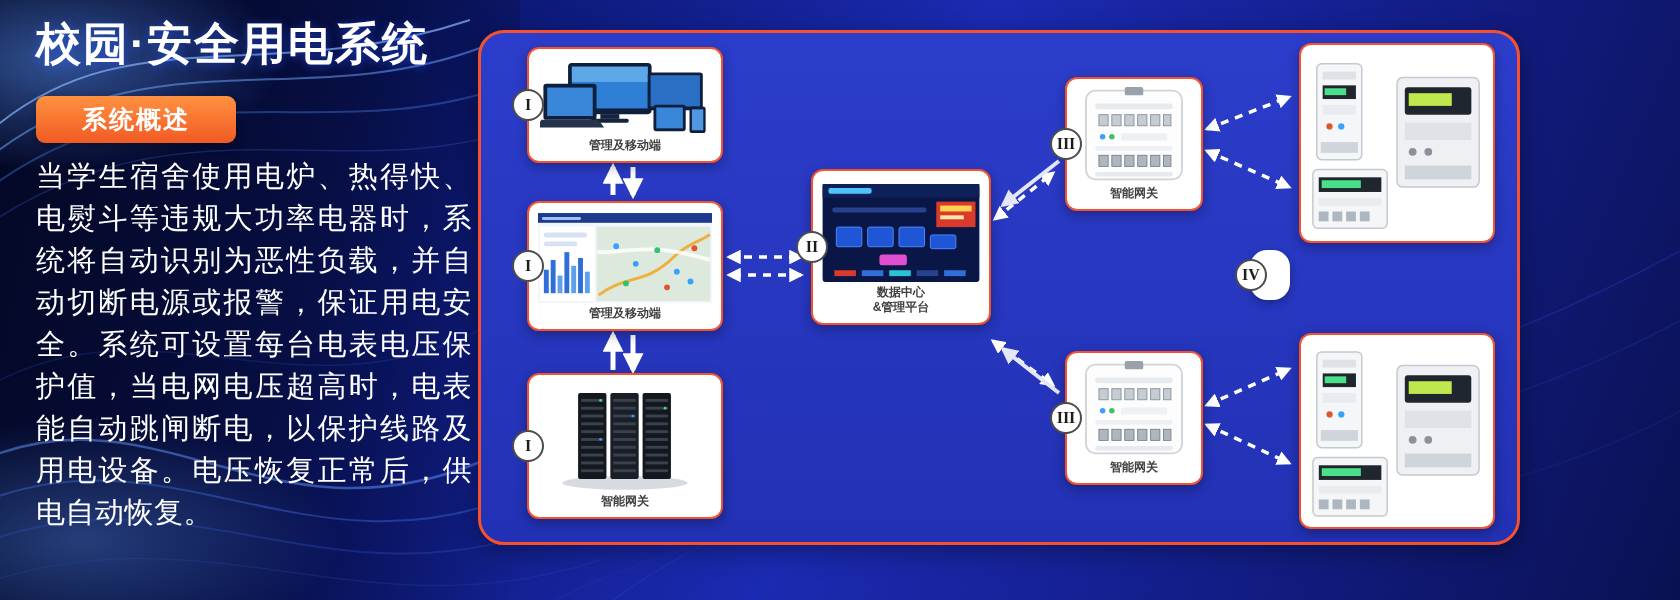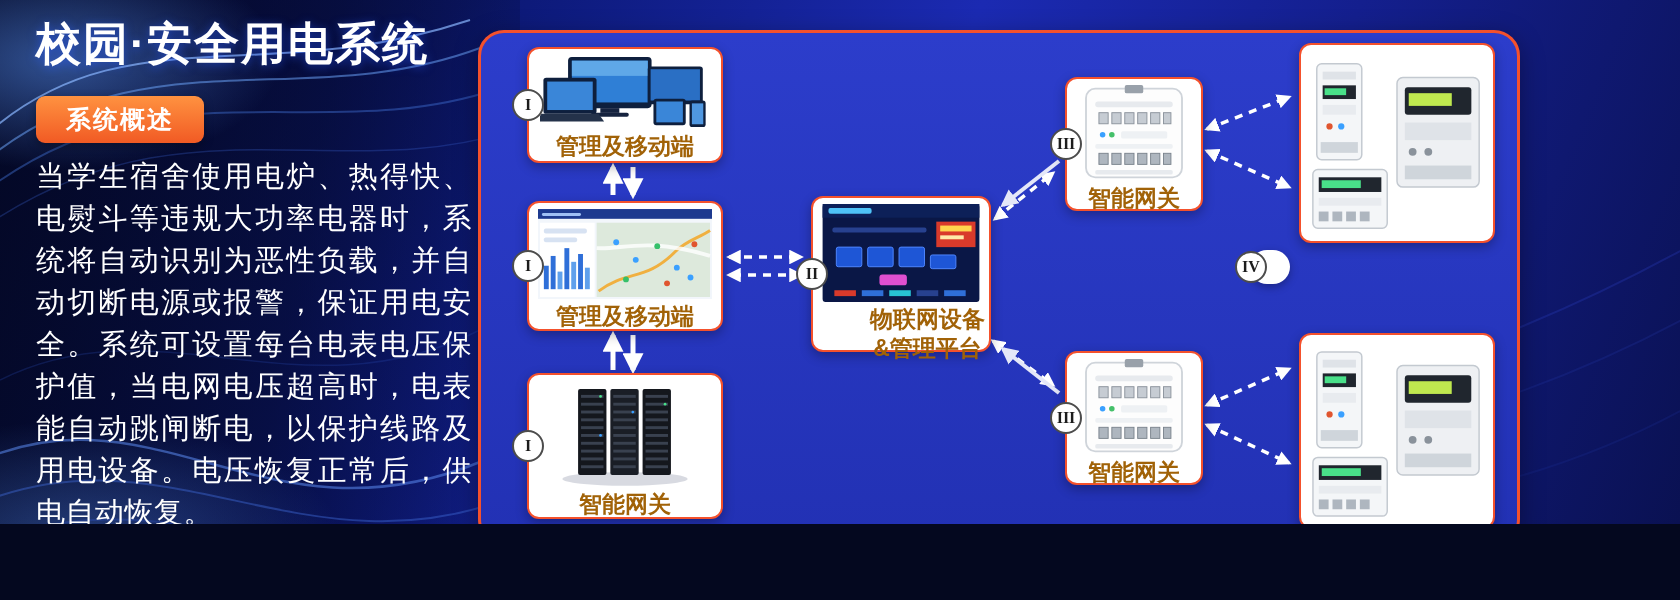--- a/index.html
+++ b/index.html
@@ -1,56 +1,56 @@
 <!DOCTYPE html>
 <html><head>
 <meta charset="utf-8">
 <style>
   html,body{margin:0;padding:0;background:#04081f;}
   .stage{
-    position:relative;width:1680px;height:524px;overflow:hidden;
+    position:relative;width:1680px;height:600px;overflow:hidden;
     font-family:"Liberation Sans",sans-serif;
     background:linear-gradient(112deg,#070d38 0%,#0d1a7a 28%,#1b2ab2 52%,#141f8e 72%,#0a1152 100%);
   }
   .shade-left{position:absolute;left:0;top:0;width:520px;height:600px;z-index:0;
     background:linear-gradient(100deg,rgba(3,7,34,.85) 0%,rgba(3,7,34,.55) 55%,rgba(3,7,34,0) 100%);}
   .bgwaves{position:absolute;inset:0;z-index:0;}
   .left-col{position:absolute;left:36px;top:14px;width:440px;z-index:2;color:#fff;}
   .title{margin:0;font-size:45px;font-weight:800;letter-spacing:2px;color:#ffffff;
     text-shadow:0 2px 10px rgba(40,90,255,.55);}
-  .badge{display:inline-block;margin-top:22px;padding:7px 30px;border-radius:9px;
+  .badge{display:inline-block;margin-top:22px;padding:7px 46px;border-radius:9px;
     background:linear-gradient(180deg,#ff9240,#f15a24);color:#fff;font-size:25px;font-weight:700;
     box-shadow:0 3px 10px rgba(0,0,0,.35);letter-spacing:2px;}
   .overview{margin:12px 0 0 0;width:436px;font-size:29px;line-height:1.45;color:#ffffff;
     text-align:justify;letter-spacing:.5px;font-family:"DejaVu Sans",sans-serif;}
   .panel{position:absolute;left:478px;top:30px;width:1036px;height:509px;z-index:1;
     border:3px solid #f4512c;border-radius:26px;
     background:linear-gradient(180deg,#2c3dcb 0%,#2231b4 100%);
     box-shadow:0 6px 24px rgba(0,0,0,.35);}
   .arrows{position:absolute;inset:0;width:100%;height:100%;z-index:2;pointer-events:none;}
   .node{position:absolute;background:#ffffff;border:2.5px solid #f4512c;border-radius:12px;
     display:flex;flex-direction:column;align-items:center;z-index:5;
     box-shadow:0 4px 12px rgba(0,0,0,.3);}
   .node .img{flex:1;width:100%;display:flex;align-items:flex-end;justify-content:center;padding:6px 6px 0;box-sizing:border-box;}
-  .node .cap{font-size:23px;color:#a16207;font-weight:700;padding:3px 4px 8px;line-height:1.25;text-align:center;}
+  .node .cap{font-size:12px;color:#404040;font-weight:700;padding:3px 4px 8px;line-height:1.25;text-align:center;}
   .numeral{position:absolute;left:-17px;top:50%;transform:translateY(-50%);
     width:32px;height:32px;border-radius:50%;background:#fff;border:2px solid #4c4c4c;
     display:flex;align-items:center;justify-content:center;
     font-family:"Liberation Serif",serif;font-size:16px;font-weight:700;color:#1c1c1c;z-index:6;box-sizing:border-box;}
   .n1{left:46px;top:14px;width:192px;height:112px;}
   .n2{left:46px;top:168px;width:192px;height:126px;}
   .n3{left:46px;top:340px;width:192px;height:142px;}
-  .n4{left:330px;top:163px;width:176px;height:152px;align-items:flex-end;}
+  .n4{left:330px;top:136px;width:176px;height:152px;}
   .n5{left:584px;top:44px;width:134px;height:130px;}
   .n6{left:584px;top:318px;width:134px;height:130px;}
   .n7{left:818px;top:10px;width:192px;height:196px;}
   .n8{left:818px;top:300px;width:192px;height:192px;}
   .iv-pill{position:absolute;left:769px;top:217px;height:34px;z-index:5;
     background:#ffffff;border-radius:17px;display:flex;align-items:center;
-    padding:0 14px 0 26px;font-size:16.5px;color:#141414;font-weight:700;white-space:nowrap;
+    padding:16px 14px 0 26px;font-size:16.5px;color:#141414;font-weight:700;white-space:nowrap;
     box-shadow:0 3px 8px rgba(0,0,0,.3);}
   .iv-pill .numeral{left:-15px;}
   .hiddendefs{position:absolute;width:0;height:0;overflow:hidden;}
 </style>
 </head>
 <body>
 
 <div class="stage">
 
   <div class="shade-left"></div>
@@ -305,21 +305,21 @@
           </g>
           <rect x="58" y="72" width="28" height="11" rx="3" fill="#e04fd0"></rect>
           <rect x="12" y="88" width="22" height="6" fill="#d93a2b"></rect>
           <rect x="40" y="88" width="22" height="6" fill="#2f6fd8"></rect>
           <rect x="68" y="88" width="22" height="6" fill="#28c3d4"></rect>
           <rect x="96" y="88" width="22" height="6" fill="#27418f"></rect>
           <rect x="124" y="88" width="22" height="6" fill="#2f6fd8"></rect>
         </svg>
       </div>
       <div class="cap">
-        <span>物联网设备</span><br>
+        <span>数据中心</span><br>
         <span>&amp;管理平台</span>
       </div>
     </div>
 
     <div class="node n5">
       <span class="numeral">III</span>
       <div class="img">
         <svg viewBox="0 0 112 104" width="108" height="96">
           <use href="#gateway-g"></use>
         </svg>

